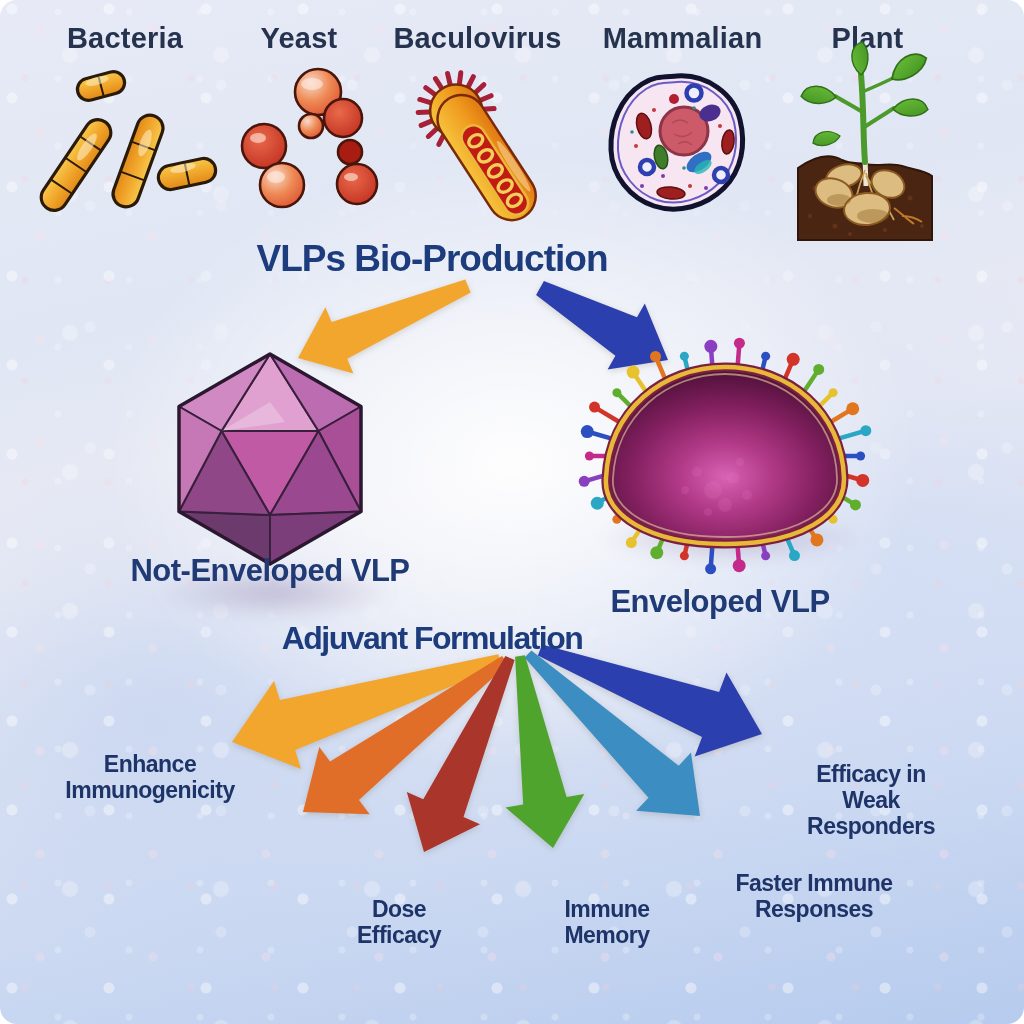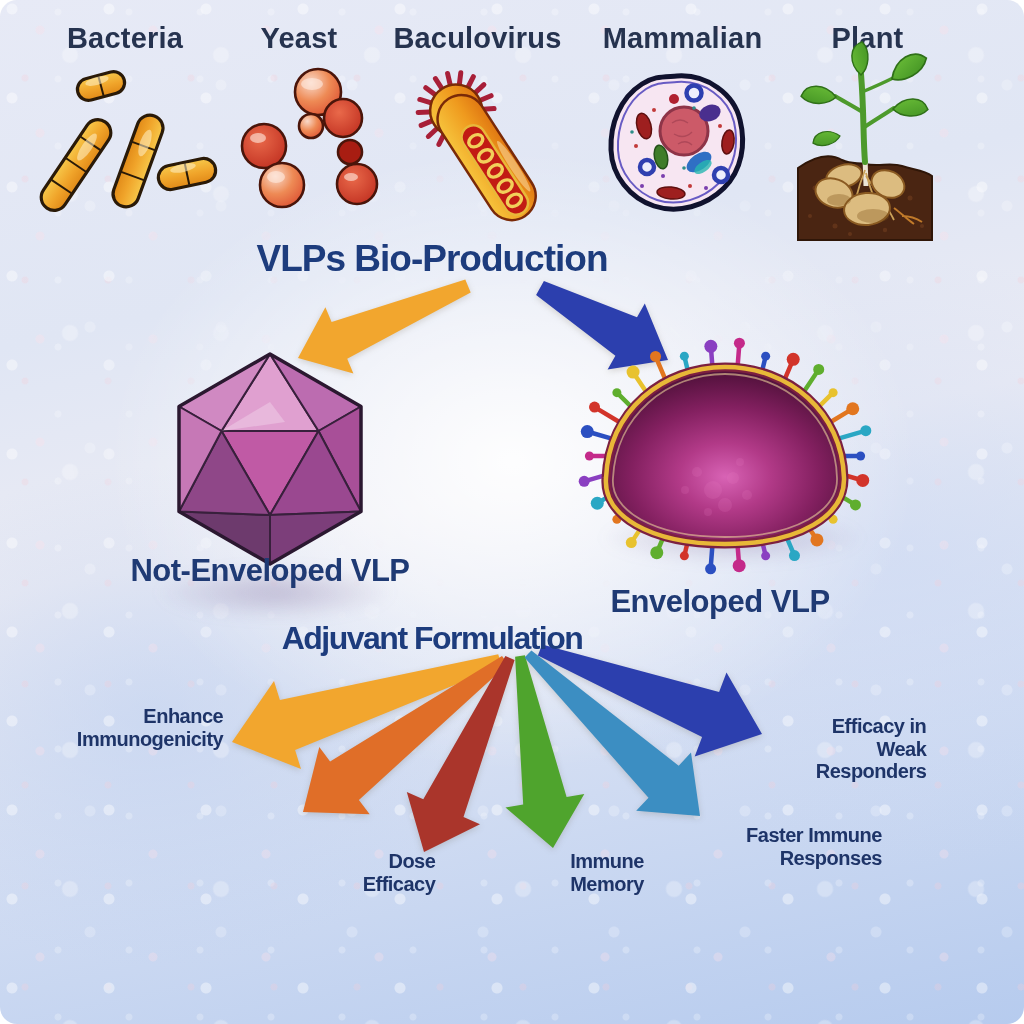--- a/index.html
+++ b/index.html
@@ -32,22 +32,22 @@
   }
   .icon{position:absolute;}
   .big-title{
     position:absolute;left:0;width:864px;text-align:center;
     color:#1d3c7d;font-size:37px;letter-spacing:-1px;margin-top:8px;
   }
   .caption{
     position:absolute;font-size:31px;color:#1f3a74;text-align:center;letter-spacing:-.5px;
   }
   .benefit{
-    position:absolute;font-size:20px;color:#1e3468;text-align:right;
-    white-space:pre-line;line-height:1.13;letter-spacing:-.5px;transform:translateX(-50%);
+    position:absolute;font-size:23px;color:#1e3468;text-align:center;
+    white-space:pre-line;line-height:1.13;letter-spacing:-.5px;transform:translateX(-50%);margin-top:46px;
   }
   .soft-shadow{
     position:absolute;border-radius:50%;filter:blur(7px);pointer-events:none;
     background:radial-gradient(closest-side, rgba(108,84,140,.30), rgba(108,84,140,0));
   }
   svg{overflow:visible;}
   .arrow-layer{position:absolute;inset:0;pointer-events:none;
     filter:drop-shadow(0 2px 3px rgba(80,60,30,.18));}
 </style>
 </head>

